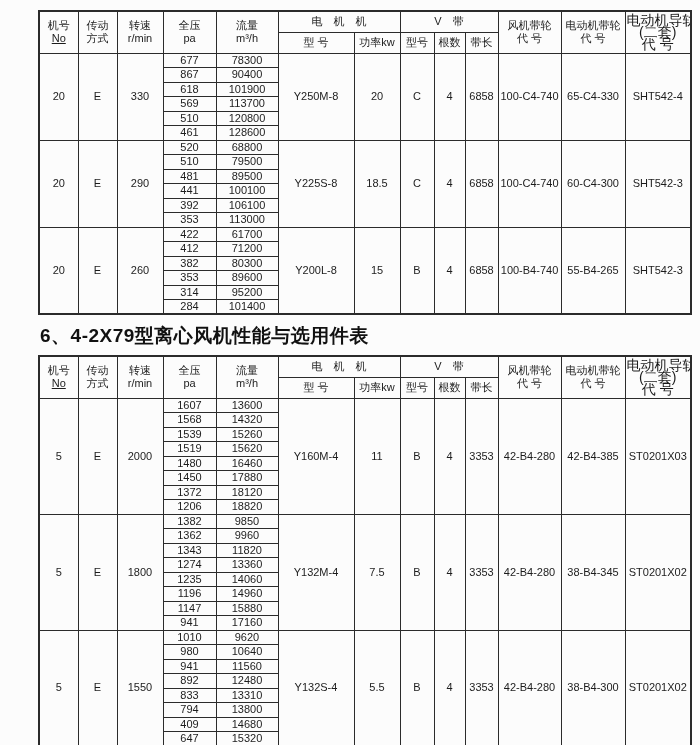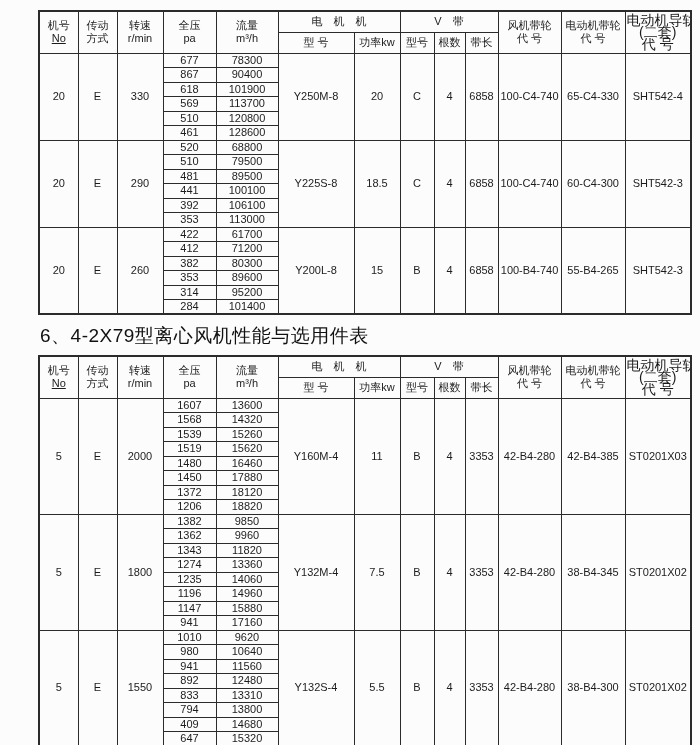--- a/index.html
+++ b/index.html
@@ -31,21 +31,21 @@
   table.perf thead th { font-size: 11px; line-height: 1.25; }
   table.perf thead th .u { text-decoration: underline; }
   table.perf thead th.grp { word-spacing: 8px; }
   table.perf thead th .tight { line-height: 12px; font-size: 14px; }
   table.perf tbody tr { height: 14.5px; }
   table.perf tbody td { font-size: 11px; line-height: 1; }
   h2.section-title {
     margin: 9px 0 8px 2px;
     font-size: 19px;
     line-height: 23px;
-    font-weight: normal;
+    font-weight: bold;
     color: #111;
     letter-spacing: 0.5px;
   }
 </style>
 </head>
 <body>
 
 <div class="page">
   <div>
   <table class="perf">

